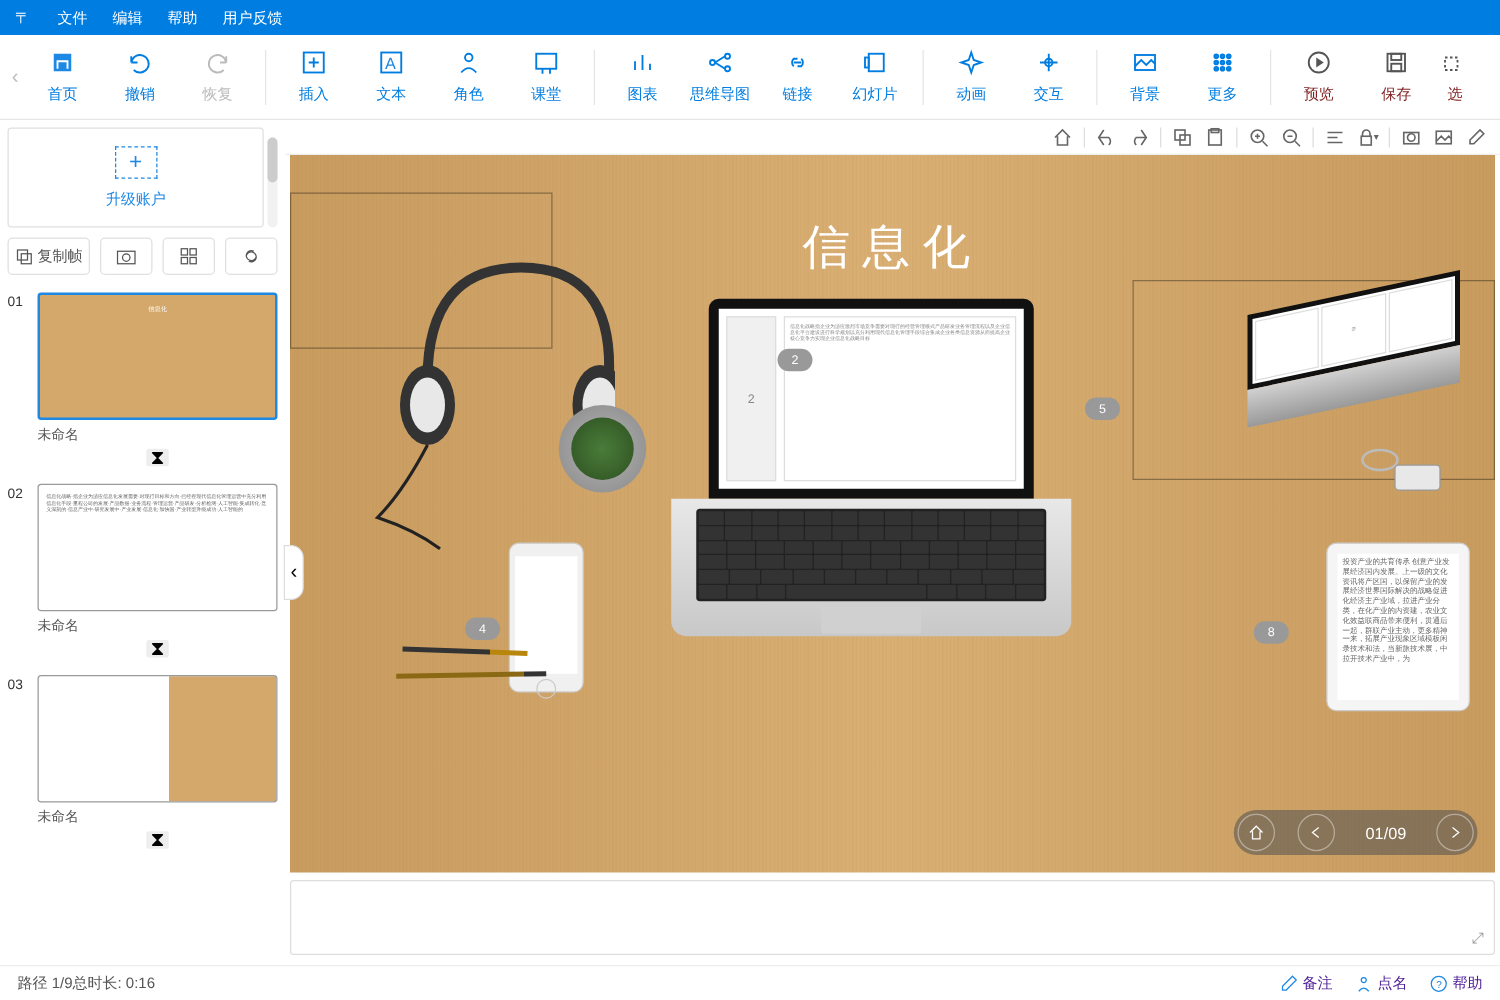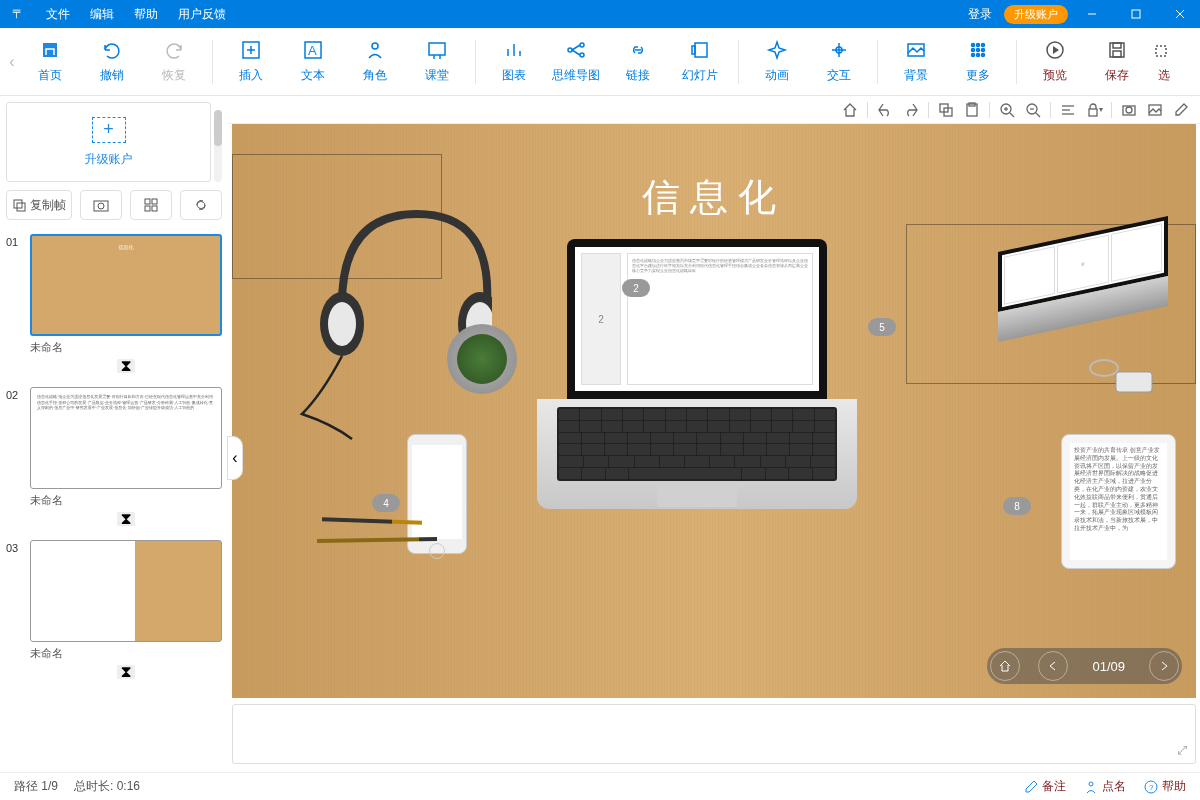--- a/index.html
+++ b/index.html
@@ -77,55 +77,35 @@
 .tablet{position:absolute;top:310px;right:20px;width:115px;height:135px;background:#f5f5f5;border-radius:8px;border:1px solid #ccc;padding:8px}
 .tablet .tsc{background:#fff;height:100%;font-size:6px;color:#666;padding:4px;line-height:1.3;overflow:hidden}
 .badge{position:absolute;background:#999;color:#fff;width:28px;height:18px;border-radius:9px;font-size:10px;display:flex;align-items:center;justify-content:center}
 .nav-float{position:absolute;bottom:14px;right:14px;display:flex;gap:18px;background:rgba(80,80,80,.55);border-radius:18px;padding:3px;align-items:center}
 .nav-float .nb{width:30px;height:30px;border-radius:50%;border:1px solid rgba(255,255,255,.4);display:flex;align-items:center;justify-content:center;color:#fff;cursor:pointer}
 .nav-float .nb svg{stroke:#fff;fill:none}
 .nav-float .cnt{color:#fff;font-size:13px;padding:0 6px}
 .collapse{position:absolute;left:-1px;top:340px;width:16px;height:44px;background:#fff;border:1px solid #ddd;border-radius:0 10px 10px 0;display:flex;align-items:center;justify-content:center;cursor:pointer;z-index:5}
 .notes{height:60px;margin:6px 4px 0;border:1px solid #ddd;border-radius:3px;padding:8px 14px;font-size:12px;color:#bbb;position:relative}
 .notes .exp{position:absolute;right:8px;bottom:6px;cursor:pointer;color:#999}
-.statusbar{position:absolute;bottom:0;left:0;right:0;height:28px;background:#fff;border-top:1px solid #eee;display:flex;align-items:center;padding:0 14px;font-size:12px;color:#555;gap:16px}
-.statusbar .right{margin-left:auto;display:flex;gap:18px;color:#7f1d1d}
+.statusbar{position:absolute;bottom:0;left:0;right:0;height:28px;background:#fff;border-top:1px solid #eee;display:flex;align-items:center;padding:0 14px;font-size:12px;color:#555;}
+.statusbar .right{margin-left:auto;display:flex;gap:18px;color:#4c1d95}
 .statusbar .sbtn{display:flex;align-items:center;gap:4px;cursor:pointer}
 .hp-svg{stroke:#333;fill:none;stroke-width:8}
 .tinythumb{position:absolute;font-size:5px}
 </style>
 </head>
 <body>
 
 <div class="titlebar">
   <span class="logo">〒</span>
   <span class="menu-item">文件</span>
   <span class="menu-item">编辑</span>
   <span class="menu-item">帮助</span>
   <span class="menu-item">用户反馈</span>
-  <div class="right">
-    <span class="login">登录</span>
-    <span class="upgrade">升级账户</span>
-    <span class="wbtn">
-        <svg width="12" height="12">
-          <line x1="2" y1="6" x2="10" y2="6"></line>
-        </svg>
-      </span>
-    <span class="wbtn">
-        <svg width="12" height="12">
-          <rect x="2" y="2" width="8" height="8"></rect>
-        </svg>
-      </span>
-    <span class="wbtn">
-        <svg width="12" height="12">
-          <line x1="2" y1="2" x2="10" y2="10"></line>
-          <line x1="10" y1="2" x2="2" y2="10"></line>
-        </svg>
-      </span>
-  </div>
 </div>
 
 <div class="toolbar">
   <div class="narrow-arrow">‹</div>
   <div class="tool">
       <span class="ic">
         <svg width="22" height="22">
           <rect x="4" y="4" width="14" height="14" fill="#1e88e5" stroke="none"></rect>
           <path d="M7 16 L7 10 L15 10 L15 16" stroke="#fff"></path>
         </svg>

